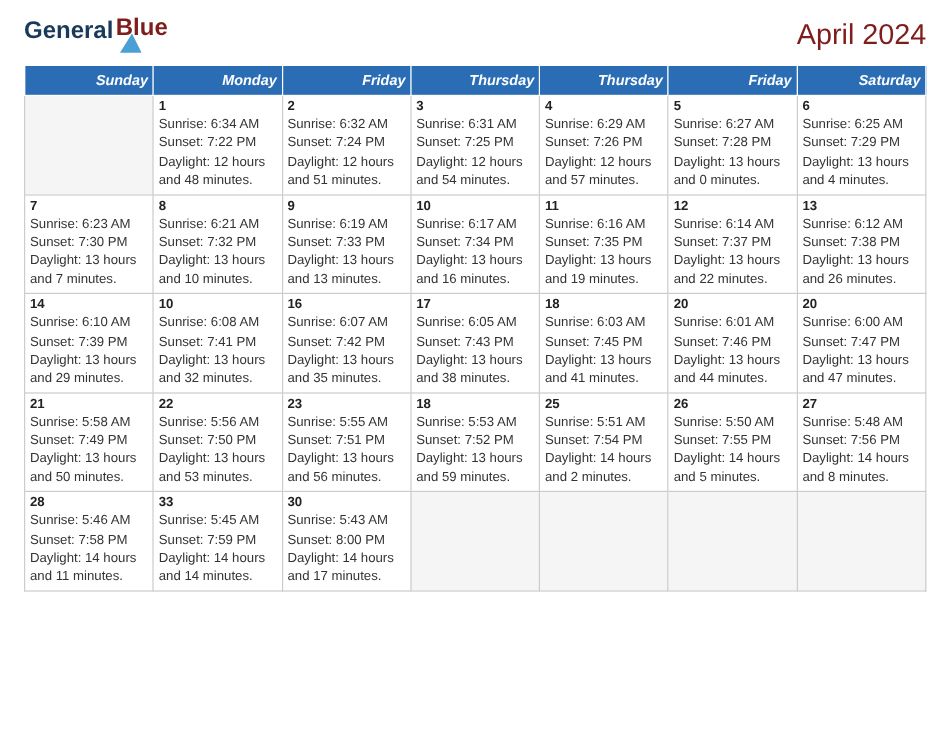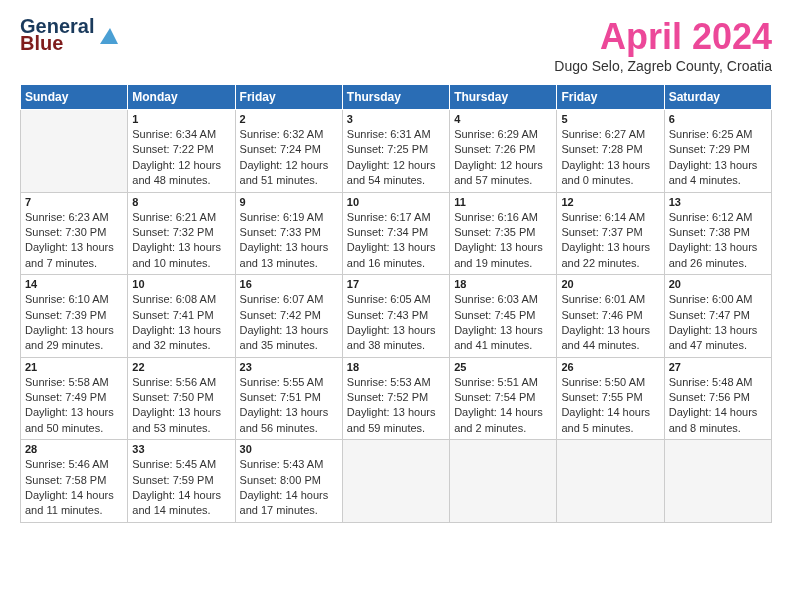--- a/index.html
+++ b/index.html
@@ -17,48 +17,49 @@
       padding: 16px 20px 10px 20px;
     }
     .header {
       display: flex;
       justify-content: space-between;
       align-items: flex-start;
       margin-bottom: 10px;
     }
     .logo {
       display: flex;
-      flex-direction: column;
+      flex-direction: row;
       align-items: flex-start;
     }
     .title-block {
       text-align: right;
     }
     .title-main {
-      font-size: 36px;
-      font-weight: bold;
-      color: #ec4899;
+      font-size: 24px;
+      font-weight: normal;
+      color: #7f1d1d;
     }
     .title-sub {
       font-size: 14px;
       color: #333;
     }
     .calendar {
       width: 100%;
       border-collapse: collapse;
       table-layout: fixed;
     }
     .calendar thead tr th {
       background: #2a6db5;
       color: #fff;
       font-size: 12px;
       font-weight: bold;
       padding: 5px 4px;
       border: 1px solid #fff;
-      text-align: left;
+      text-align: right;
+      font-style: italic;
     }
     .calendar tbody tr td {
       border: 1px solid #ccc;
       vertical-align: top;
       padding: 3px 4px;
       font-size: 9.5px;
       color: #222;
       height: 82px;
       background: #fff;
     }
@@ -94,21 +95,20 @@
           
           <svg width="22" height="22" viewBox="0 0 22 22">
             <polygon points="4,18 14,2 22,18" fill="#4a9fd4"></polygon>
           </svg>
         </div>
       </div>
       <div style="font-size:20px; font-weight:bold; color:#7f1d1d; margin-top:-4px;">Blue</div>
     </div>
     <div class="title-block">
       <div class="title-main">April 2024</div>
-      <div class="title-sub">Dugo Selo, Zagreb County, Croatia</div>
     </div>
   </div>
 
   <table class="calendar">
     <thead>
       <tr>
 
       <th>Sunday</th>
           <th>Monday</th>
           <th>Friday</th>

